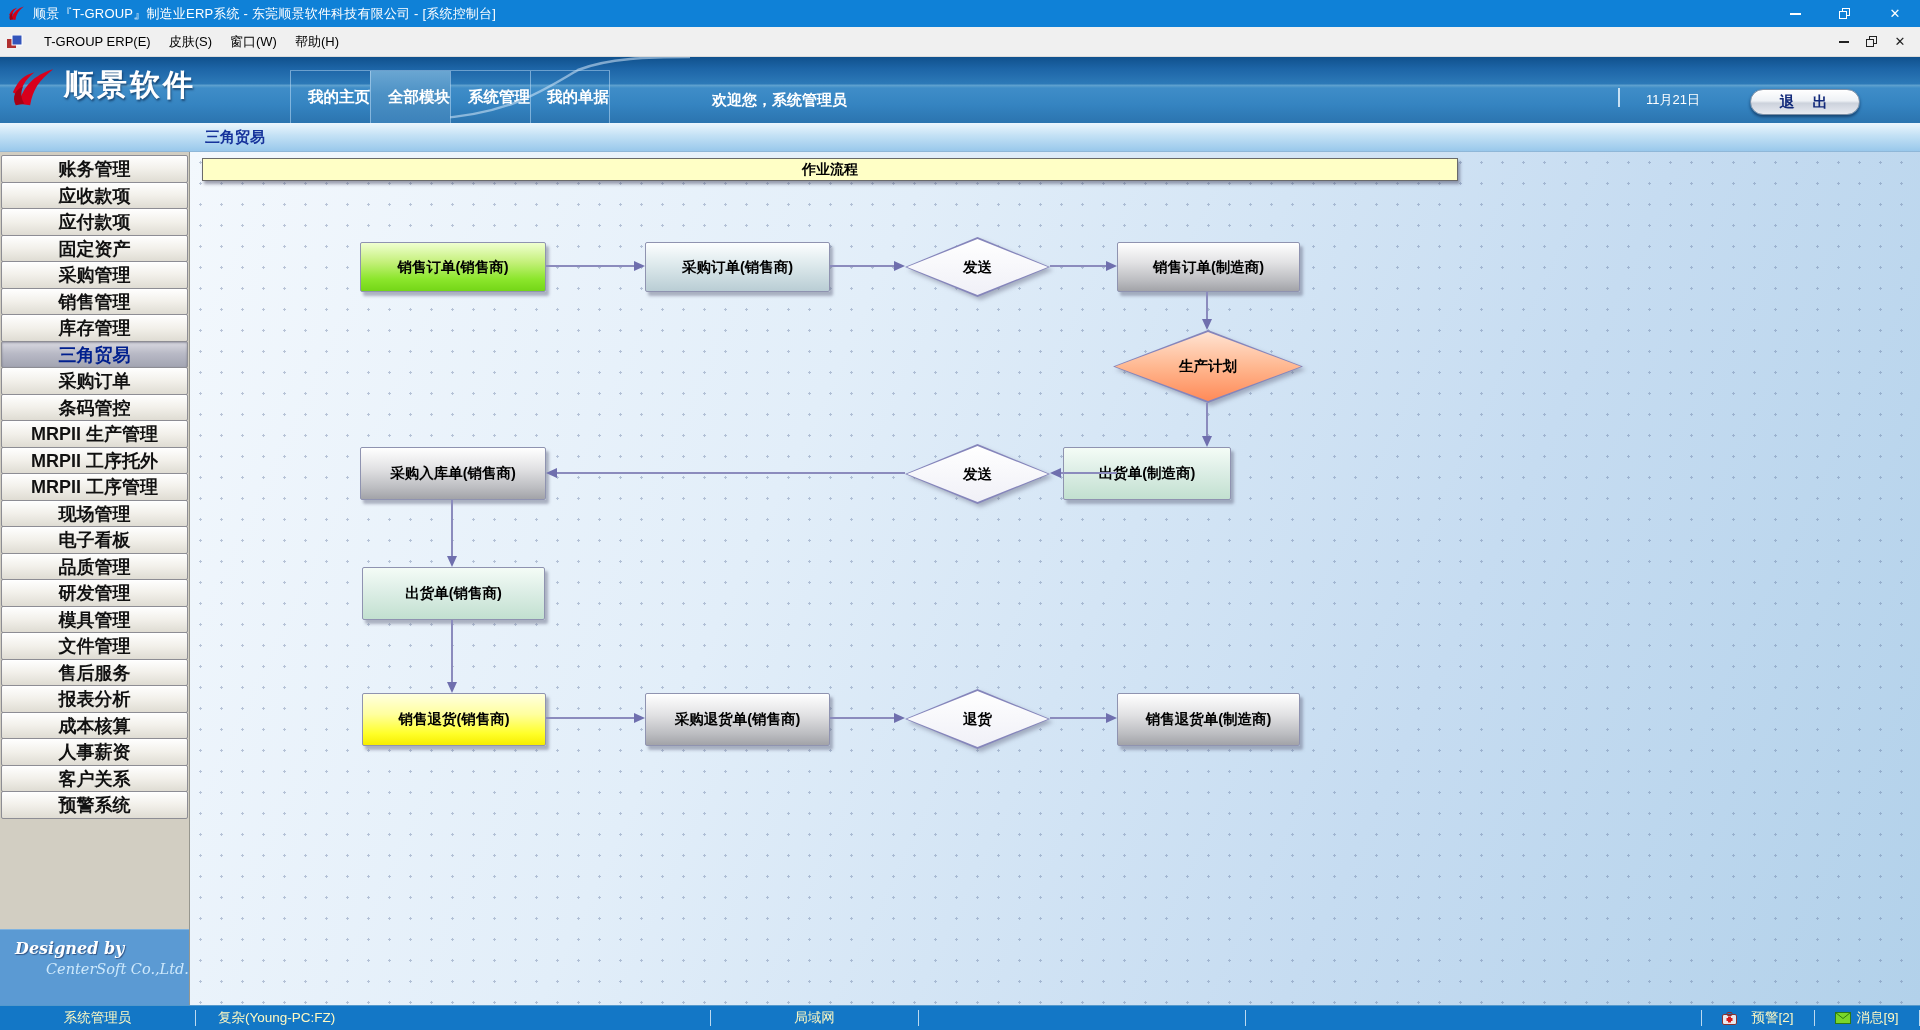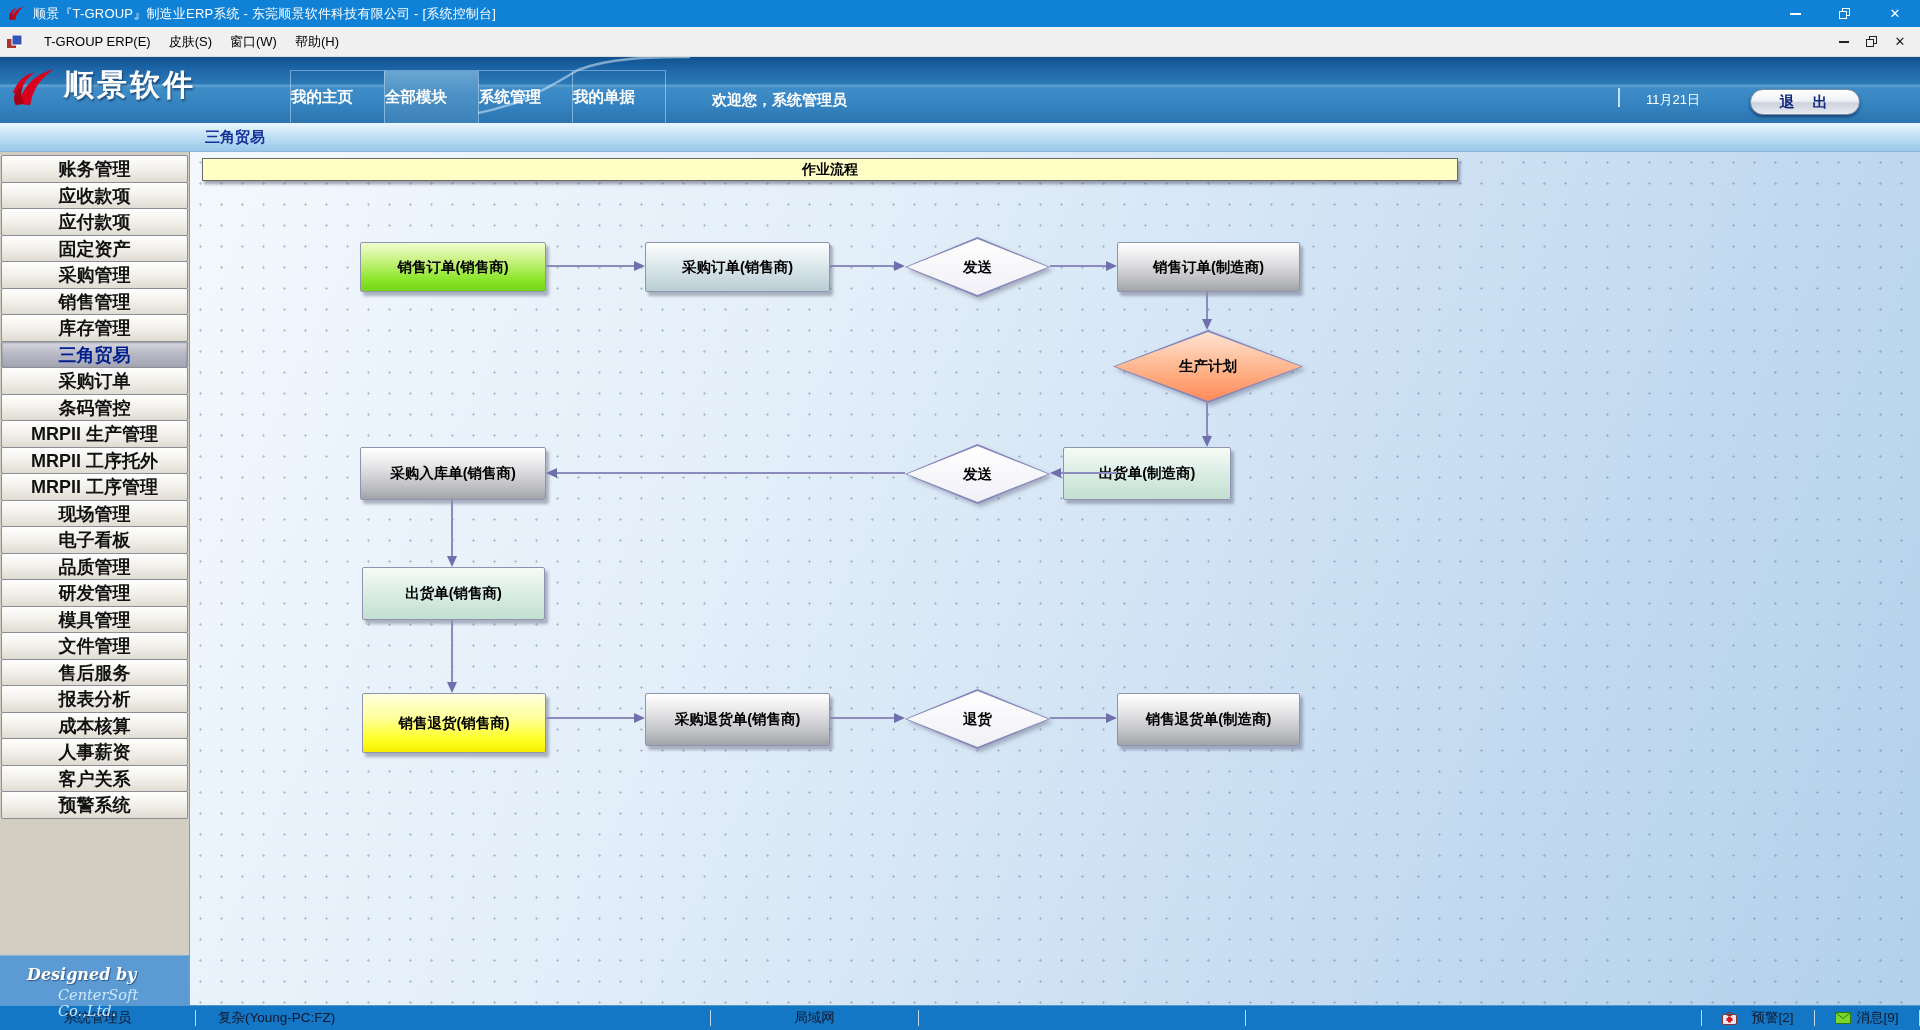--- a/index.html
+++ b/index.html
@@ -36,21 +36,21 @@
   .glyph-restore-d i:first-child{left:3px;top:0;}
   .glyph-restore-d i:last-child{left:0;top:3px;background:var(--menubar);}
 
   
   .header{position:relative;height:66px;color:#fff;
     background:linear-gradient(180deg,#10518d 0%,#1d65a7 18%,#2d7ab8 41%,#62a3cf 42.5%,#3f8dc8 47%,#3584c1 72%,#2b74af 100%);}
   .logo-wrap{position:absolute;left:10px;top:8px;display:flex;align-items:flex-start;gap:8px;}
   .logo-text{font-size:30px;font-weight:bold;letter-spacing:3px;text-shadow:1px 2px 2px rgba(0,20,50,.5);}
   .swoosh{position:absolute;left:430px;top:0;pointer-events:none;}
   .tabs{position:absolute;left:290px;top:13px;height:53px;display:flex;border-top:1px solid rgba(200,228,250,.45);}
-  .tab{width:94px;height:100%;line-height:52px;text-align:left;font-size:15.5px;font-weight:bold;
+  .tab{width:80px;height:100%;line-height:52px;text-align:right;font-size:15.5px;font-weight:bold;
        border-left:1px solid rgba(190,220,245,.55);cursor:pointer;}
   .tab:last-child{border-right:1px solid rgba(190,220,245,.55);}
   .tab.active{background:linear-gradient(180deg,#6aa6d2 0%,#4c91c5 45%,#3c82ba 100%);}
   .welcome{position:absolute;left:712px;top:34px;font-size:15px;font-weight:bold;}
   .date-sep{position:absolute;right:300px;top:31px;width:2px;height:19px;background:rgba(225,240,252,.85);}
   .date{position:absolute;right:220px;top:34px;font-size:13px;}
   .exit-btn{position:absolute;right:60px;top:32px;width:110px;height:26px;border-radius:13px;
     background:linear-gradient(180deg,#ffffff 0%,#eef1f5 45%,#ccd2dc 55%,#e7eaf1 100%);
     border:1px solid #7d8fa5;box-shadow:0 2px 3px rgba(5,25,60,.55), inset 0 1px 0 #fff;
     color:#12297a;font-weight:bold;font-size:15px;letter-spacing:7px;padding-left:10px;cursor:pointer;
@@ -63,21 +63,21 @@
 
   
   .main{display:flex;height:853px;}
   .sidebar{position:relative;width:190px;background:#d2cec2;border-right:1px solid #97978f;padding:4px 1px 0 1px;flex:none;}
   .side-item{height:27.5px;border:1px solid #8d8d94;border-radius:2px;margin-top:-1px;
     background:linear-gradient(180deg,#ffffff 0%,#f2f0ea 50%,#dfdcd3 100%);
     box-shadow:inset 0 1px 0 #fff;text-align:center;line-height:26px;
     font-size:18px;font-weight:600;color:#111;cursor:pointer;}
   .side-item.active{background:linear-gradient(180deg,#dadae2 0%,#b9bac6 45%,#a2a4b2 100%);
     color:#001f8e;font-weight:bold;box-shadow:inset 0 1px 2px rgba(0,0,30,.3);}
-  .designed{position:absolute;left:0;right:0;bottom:0;height:50px;background:#5b9ad3;border-top:1px solid #7fb3e0;padding-left:12px;}
+  .designed{position:absolute;left:0;right:0;bottom:0;height:76px;background:#5b9ad3;border-top:1px solid #7fb3e0;}
   .designed .d1{font-family:"DejaVu Serif",serif;font-style:italic;font-weight:bold;font-size:16px;
     color:#fff;margin:9px 0 0 15px;text-shadow:1px 1px 1px rgba(0,0,40,.45);}
   .designed .d2{font-family:"DejaVu Serif",serif;font-style:italic;font-size:14.5px;color:#cde8fb;margin:3px 0 0 46px;}
 
   .content{position:relative;flex:1;overflow:hidden;
     background:
       radial-gradient(rgba(95,115,155,.38) 1px, transparent 1.3px),
       linear-gradient(115deg,#f3f8fd 0%,#e2eef9 35%,#c6dcf1 70%,#b2d1ea 100%);
     background-size:21px 21px, 100% 100%;}
   .banner{position:absolute;left:12px;top:6px;width:1256px;height:23px;background:#ffffc6;
@@ -105,21 +105,21 @@
   
   .hline{position:absolute;height:2px;border-top:1px solid var(--arrow);border-bottom:1px solid var(--arrow);background:#e6e6f4;}
   .vline{position:absolute;width:2px;border-left:1px solid var(--arrow);border-right:1px solid var(--arrow);background:#e6e6f4;}
   .ah{position:absolute;width:0;height:0;}
   .ah-r{border-top:5.5px solid transparent;border-bottom:5.5px solid transparent;border-left:11px solid var(--arrow-head);}
   .ah-l{border-top:5.5px solid transparent;border-bottom:5.5px solid transparent;border-right:11px solid var(--arrow-head);}
   .ah-d{border-left:5.5px solid transparent;border-right:5.5px solid transparent;border-top:11px solid var(--arrow-head);}
 
   
   .statusbar{height:25px;background:var(--status-bg);border-top:1px solid #5599cc;display:flex;align-items:center;
-    color:#0f172a;font-size:13.5px;}
+    color:#fef9c3;font-size:13.5px;}
   .ssep{width:1px;height:16px;background:#bcd9ef;flex:none;}
   .sseg{flex:none;display:flex;align-items:center;}
   .seg-user{width:195px;justify-content:center;}
   .seg-station{width:514px;padding-left:22px;}
   .seg-network{width:207px;justify-content:center;}
   .seg-empty1{width:326px;}
   .seg-spacer{flex:1;}
   .seg-alerts{width:112px;justify-content:center;gap:14px;cursor:pointer;}
   .seg-msgs{width:104px;justify-content:center;gap:5px;cursor:pointer;}
 </style>
@@ -268,21 +268,21 @@
           <span class="dlabel">发送</span>
         </div>
       <div class="node mint" style="left:873px;top:295px;width:168px;height:53px">
           <span>出货单(制造商)</span>
         </div>
 
       <div class="node mint" style="left:172px;top:415px;width:183px;height:53px">
           <span>出货单(销售商)</span>
         </div>
 
-      <div class="node yellow" style="left:172px;top:541px;width:184px;height:60px">
+      <div class="node yellow" style="left:172px;top:541px;width:184px;height:53px">
           <span>销售退货(销售商)</span>
         </div>
       <div class="node gray" style="left:455px;top:541px;width:185px;height:53px">
           <span>采购退货单(销售商)</span>
         </div>
       <div class="diamond" style="left:715px;top:537px;width:145px;height:60px">
           <i class="dfill"></i>
           <span class="dlabel">退货</span>
         </div>
       <div class="node gray" style="left:927px;top:541px;width:183px;height:53px">

